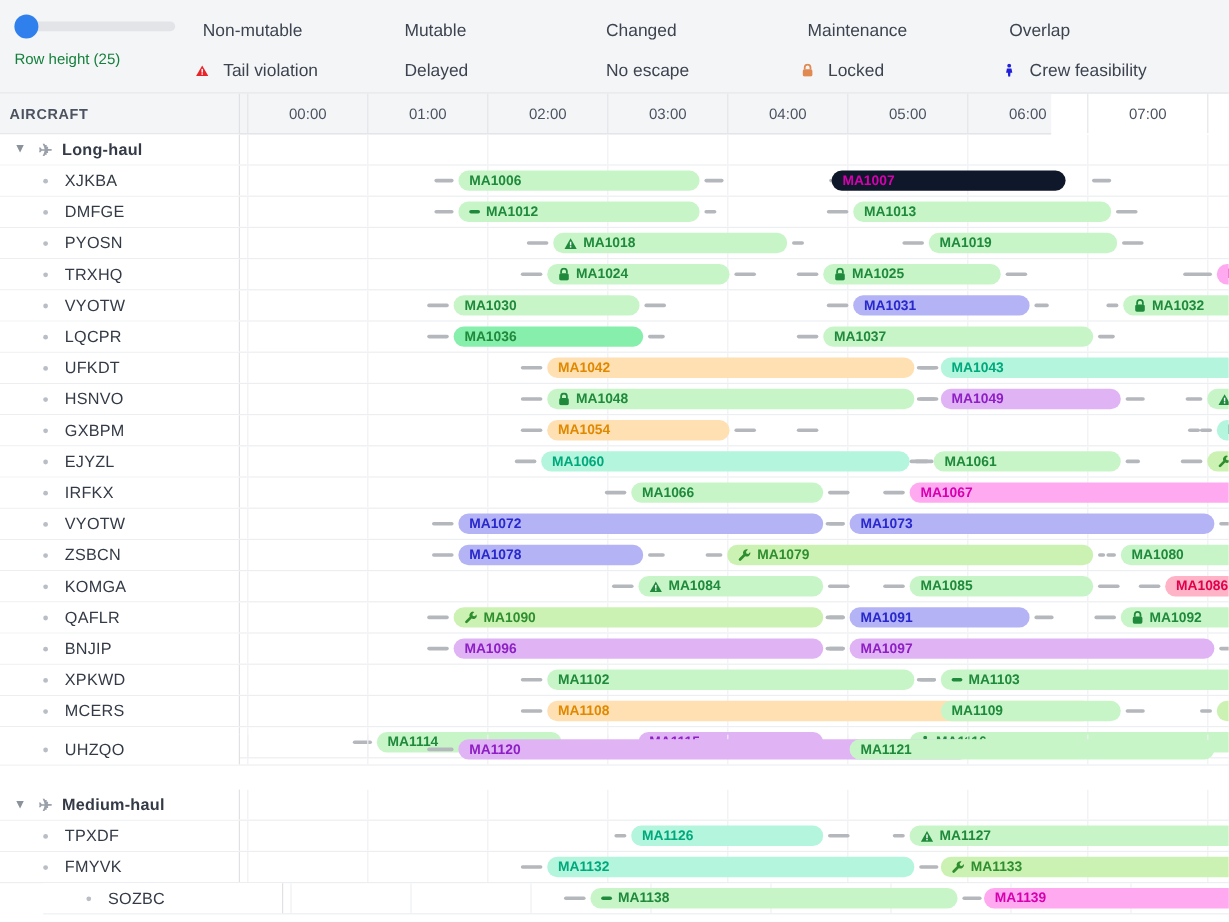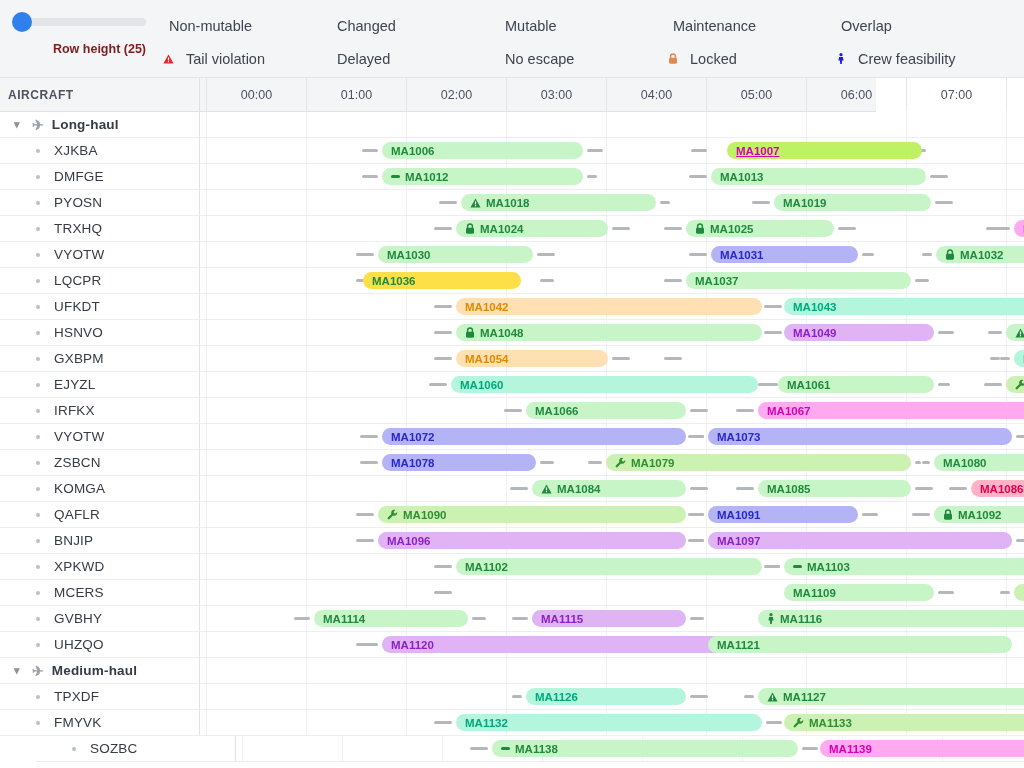--- a/index.html
+++ b/index.html
@@ -27,24 +27,23 @@
     height: 8px; width: 134px;
     background: #e3e4e8;
     border-radius: 4px;
   }
   #slider-thumb {
     position: absolute; left: 0px; top: -6px;
     width: 20px; height: 20px; border-radius: 50%;
     background: #2f80ed;
   }
   #slider-label {
-    margin-top: 16px; text-align: right;
-    font-size: 12.5px; color: #7f1d1d;
+    margin-top: 16px; text-align: left;
+    font-size: 12.5px; color: #15803d;
     white-space: nowrap;
-    font-weight: bold;
   }
 
   #legend {
     position: absolute; left: 160px; top: 9px;
     width: 900px;
     display: grid;
     grid-template-columns: repeat(5, 168px);
     grid-auto-rows: 33px;
     column-gap: 0px;
   }
@@ -169,26 +168,26 @@
     </div>
     <div id="slider-label">Row height (25)</div>
   </div>
 
   <div id="legend">
       <div class="legend-item">
         <span><span class="swatch" style="background:#ffb3c6"></span></span>
         <span>Non-mutable</span>
       </div>
       <div class="legend-item">
+        <span><span class="swatch" style="background:#b3b3f5"></span></span>
+        <span>Mutable</span>
+      </div>
+      <div class="legend-item">
         <span><span class="swatch" style="background:#ffaaf0"></span></span>
         <span>Changed</span>
-      </div>
-      <div class="legend-item">
-        <span><span class="swatch" style="background:#b3b3f5"></span></span>
-        <span>Mutable</span>
       </div>
       <div class="legend-item">
         <span><span class="swatch" style="background:#ccf2b3"></span></span>
         <span>Maintenance</span>
       </div>
       <div class="legend-item">
         <span><span class="swatch" style="background:#e0b3f5"></span></span>
         <span>Overlap</span>
       </div>
       <div class="legend-item">
@@ -291,21 +290,21 @@
           <div class="vline" style="left: 606px;"></div>
           <div class="vline" style="left: 706px;"></div>
           <div class="vline" style="left: 806px;"></div>
           <div class="link" style="left: 162px; width: 16px;"></div>
           <div class="link" style="left: 387px; width: 16px;"></div>
           <div class="bar" style="left: 182px; width: 201px; background: rgb(200, 245, 200); color: rgb(31, 138, 59);">
             <span>MA1006</span>
           </div>
           <div class="link" style="left: 491px; width: 16px;"></div>
           <div class="link" style="left: 710px; width: 16px;"></div>
-          <div class="bar" style="left: 527px; width: 195px; background: #bef264; color: rgb(214, 0, 176); text-decoration: underline;">
+          <div class="bar" style="left: 493px; width: 195px; background: #0f172a; color: rgb(214, 0, 176);">
             <span>MA1007</span>
           </div>
         </div>
       </div>
       <div class="row" style="top: 52px;">
         <div class="row-label">
           <span class="dot"></span>
           <span class="name">DMFGE</span>
         </div>
         <div class="lane">
@@ -457,21 +456,21 @@
           <div class="vline" style="left: 106px;"></div>
           <div class="vline" style="left: 206px;"></div>
           <div class="vline" style="left: 306px;"></div>
           <div class="vline" style="left: 406px;"></div>
           <div class="vline" style="left: 506px;"></div>
           <div class="vline" style="left: 606px;"></div>
           <div class="vline" style="left: 706px;"></div>
           <div class="vline" style="left: 806px;"></div>
           <div class="link" style="left: 156px; width: 18px;"></div>
           <div class="link" style="left: 340px; width: 14px;"></div>
-          <div class="bar" style="left: 163px; width: 158px; background: #fde047; color: rgb(31, 138, 59);">
+          <div class="bar" style="left: 178px; width: 158px; background: #86efac; color: rgb(31, 138, 59);">
             <span>MA1036</span>
           </div>
           <div class="link" style="left: 464px; width: 18px;"></div>
           <div class="link" style="left: 715px; width: 14px;"></div>
           <div class="bar" style="left: 486px; width: 225px; background: rgb(200, 245, 200); color: rgb(31, 138, 59);">
             <span>MA1037</span>
           </div>
         </div>
       </div>
       <div class="row" style="top: 182px;">
@@ -841,20 +840,23 @@
           <div class="vline" style="left: 106px;"></div>
           <div class="vline" style="left: 206px;"></div>
           <div class="vline" style="left: 306px;"></div>
           <div class="vline" style="left: 406px;"></div>
           <div class="vline" style="left: 506px;"></div>
           <div class="vline" style="left: 606px;"></div>
           <div class="vline" style="left: 706px;"></div>
           <div class="vline" style="left: 806px;"></div>
           <div class="link" style="left: 234px; width: 18px;"></div>
           <div class="link" style="left: 715px; width: 16px;"></div>
+          <div class="bar" style="left: 256px; width: 455px; background: rgb(255, 224, 179); color: rgb(224, 137, 0);">
+            <span>MA1108</span>
+          </div>
           <div class="link" style="left: 738px; width: 16px;"></div>
           <div class="bar" style="left: 584px; width: 150px; background: rgb(200, 245, 200); color: rgb(31, 138, 59);">
             <span>MA1109</span>
           </div>
           <div class="link" style="left: 800px; width: 10px;"></div>
           <div class="bar" style="left: 814px; width: 22px; background: rgb(204, 242, 179); color: rgb(47, 143, 47);">
             <span class="bicon">
               <svg width="8" height="11" viewBox="0 0 8 11">
                 <circle cx="4" cy="1.7" r="1.6" fill="#2f8f2f"></circle>
                 <path d="M2.1 4h3.8l.7 3.6H5.1l-.3 3.3H3.2l-.3-3.3H1.4Z" fill="#2f8f2f"></path>
@@ -892,21 +894,21 @@
             <span class="bicon">
               <svg width="8" height="11" viewBox="0 0 8 11">
                 <circle cx="4" cy="1.7" r="1.6" fill="#1f8a3b"></circle>
                 <path d="M2.1 4h3.8l.7 3.6H5.1l-.3 3.3H3.2l-.3-3.3H1.4Z" fill="#1f8a3b"></path>
               </svg>
             </span>
             <span>MA1116</span>
           </div>
         </div>
       </div>
-      <div class="row" style="top: 520px; text-decoration: underline;">
+      <div class="row" style="top: 500px; text-decoration: underline;">
         <div class="row-label">
           <span class="dot"></span>
           <span class="name">UHZQO</span>
         </div>
         <div class="lane">
           <div class="vline" style="left: 6px;"></div>
           <div class="vline" style="left: 106px;"></div>
           <div class="vline" style="left: 206px;"></div>
           <div class="vline" style="left: 306px;"></div>
           <div class="vline" style="left: 406px;"></div>

